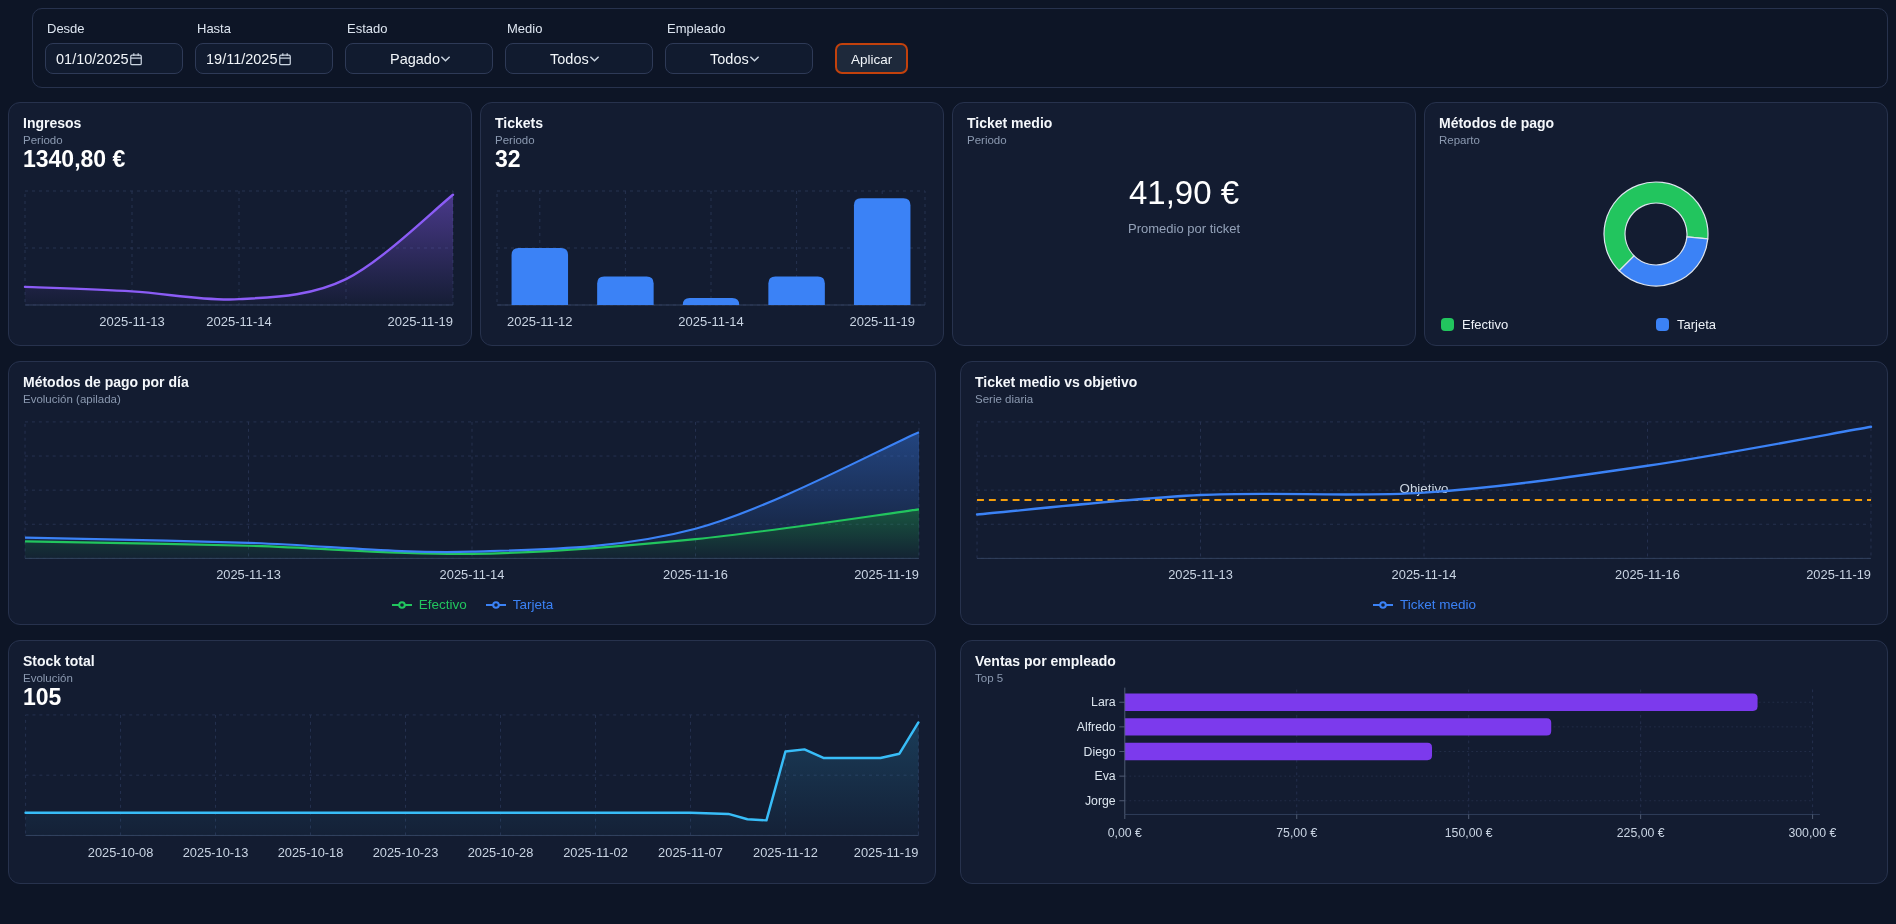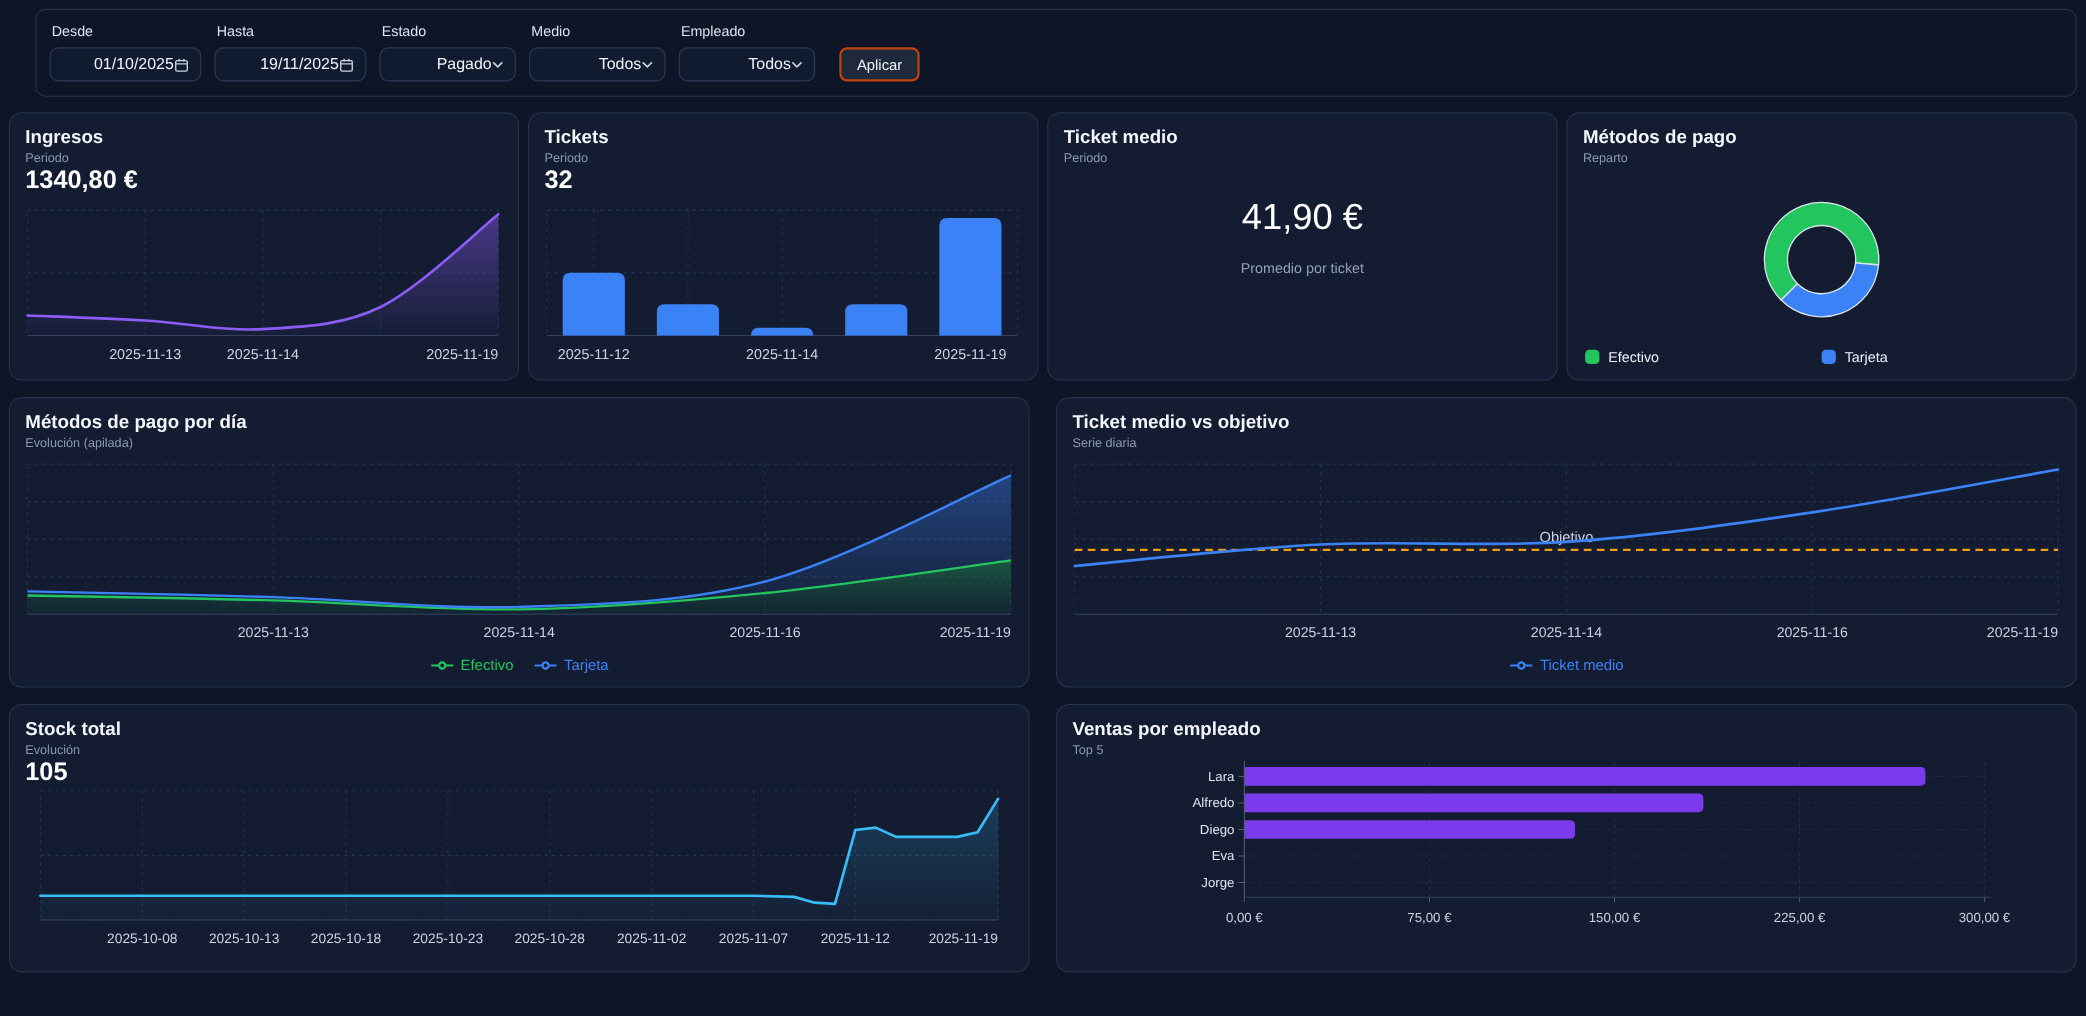--- a/index.html
+++ b/index.html
@@ -13,55 +13,55 @@
 
   
   .filterbar {
     border:1px solid #27324d; border-radius:10px;
     display:flex; align-items:flex-end; gap:12px;
     padding:10px 12px 13px; height:80px;margin-left:24px;
   }
   .fgroup { display:flex; flex-direction:column; gap:7px; }
   .flabel { font-size:13px; color:#dde5f0; padding-left:2px; }
   .control {
-    display:flex; align-items:center; justify-content:flex-end;
+    display:flex; align-items:center; justify-content:flex-start;
     background:#111b2f; border:1px solid #2e3a57; border-radius:8px;
     height:31px; padding:0 10px; font-size:14.5px; color:#f1f5f9; cursor:pointer;
   }
   .control.date { width:138px; }
-  .control.select { width:124px;padding-left:44px; }
+  .control.select { width:148px;padding-left:44px; }
   .icon { flex:0 0 auto; }
   .btn {
     background:#1e293b; border:2px solid #c2410c; color:#f1f5f9;
     font-size:13.5px; border-radius:7px; padding:7px 14px; margin-left:10px;
     font-family:Liberation Sans, sans-serif; cursor:pointer; height:31px;
   }
 
   
   .row1 { display:grid; grid-template-columns:repeat(4,1fr); gap:8px; margin-top:14px; }
   .row2, .row3 { display:grid; grid-template-columns:1fr 1fr; gap:24px; margin-top:15px; }
 
   .card {
     background:#131c31; border:1px solid #27324d; border-radius:12px;
     padding:12px 14px; display:flex; flex-direction:column; overflow:hidden;
   }
   .row1 .card { height:244px; }
   .row2 .card { height:264px; }
   .row3 .card { height:244px; }
 
-  .ctitle { font-size:17px; font-weight:700; color:#f4f7fb; }
+  .ctitle { font-size:14px; font-weight:700; color:#f4f7fb; }
   .csub   { font-size:11.5px; color:#8b99b0; margin-top:3px; }
   .cvalue { font-size:23px; font-weight:700; color:#ffffff; }
 
   .chart { display:block; width:100%; margin-top:auto; }
 
   
   .center-wrap { flex:1; display:flex; flex-direction:column; align-items:center; padding-top:28px; }
   .bigvalue { font-size:33px; font-weight:400; color:#ffffff; }
-  .caption  { font-size:13px; color:#93a1b8; margin-top:20px; }
+  .caption  { font-size:13px; color:#93a1b8; margin-top:9px; }
 
   
   .donut-wrap { flex:1; display:flex; align-items:center; justify-content:center; padding-top:4px; }
   .donut-legend { display:grid; grid-template-columns:1fr 1fr; margin-top:auto; padding:0 2px 1px; }
   .dleg-item { display:flex; align-items:center; gap:8px; font-size:13px; color:#eef2f8; cursor:pointer; }
   .swatch { width:13px; height:13px; border-radius:4px; display:inline-block; }
 
   
   .line-legend { display:flex; justify-content:center; gap:18px; margin-top:9px; font-size:13.5px; }
   .lleg { display:inline-flex; align-items:center; gap:6px; cursor:pointer; }

